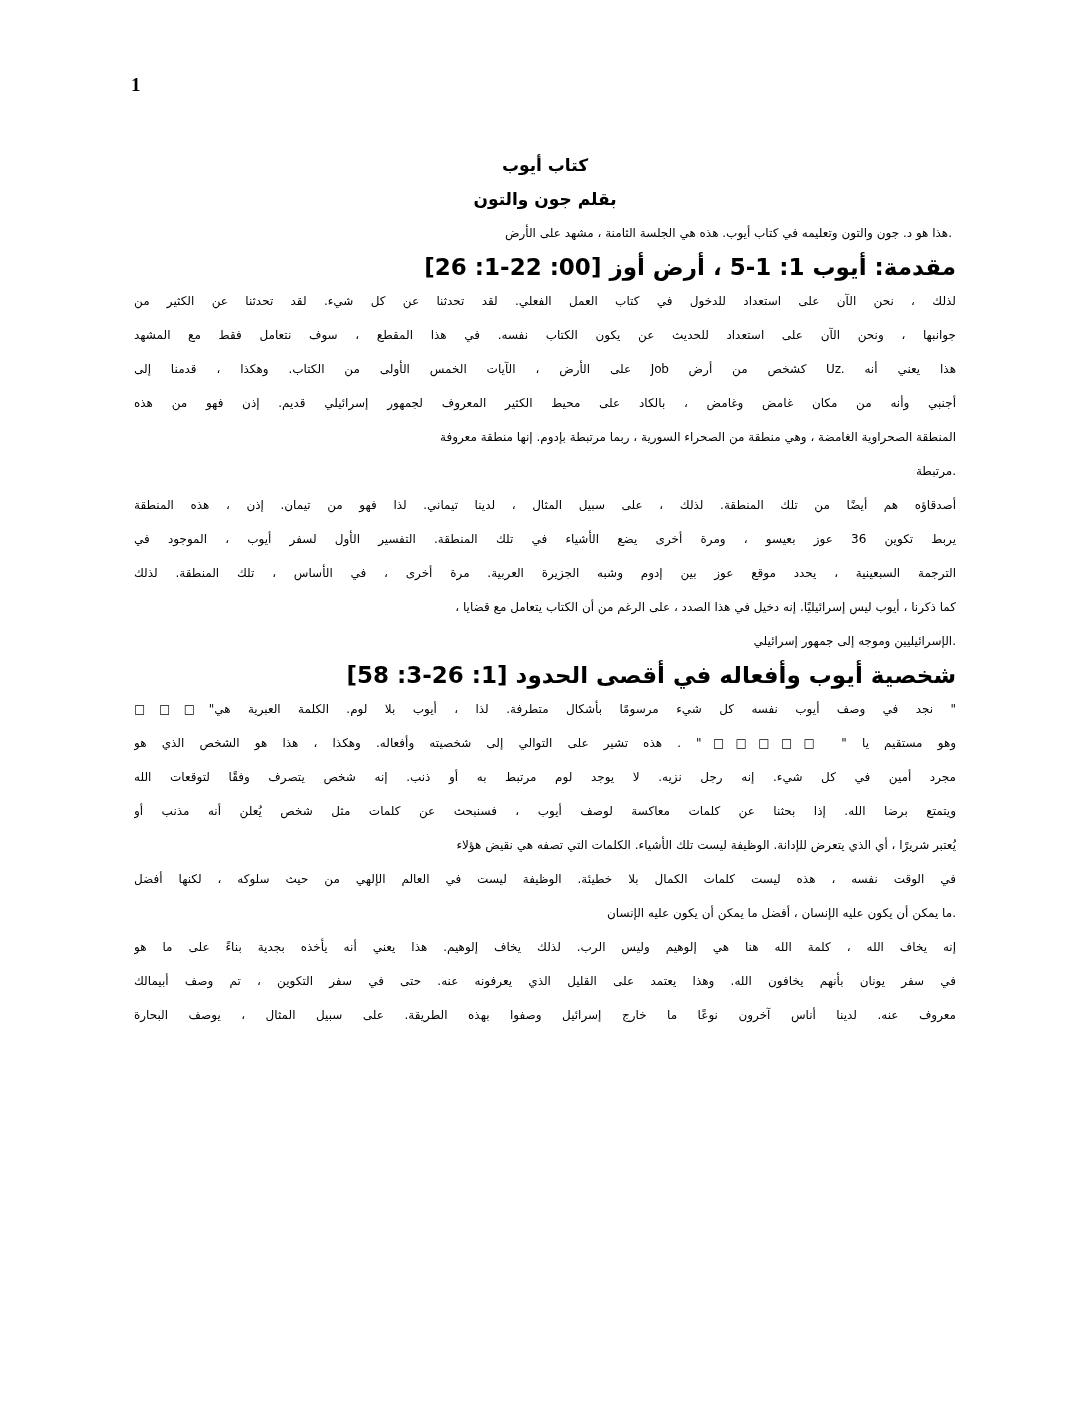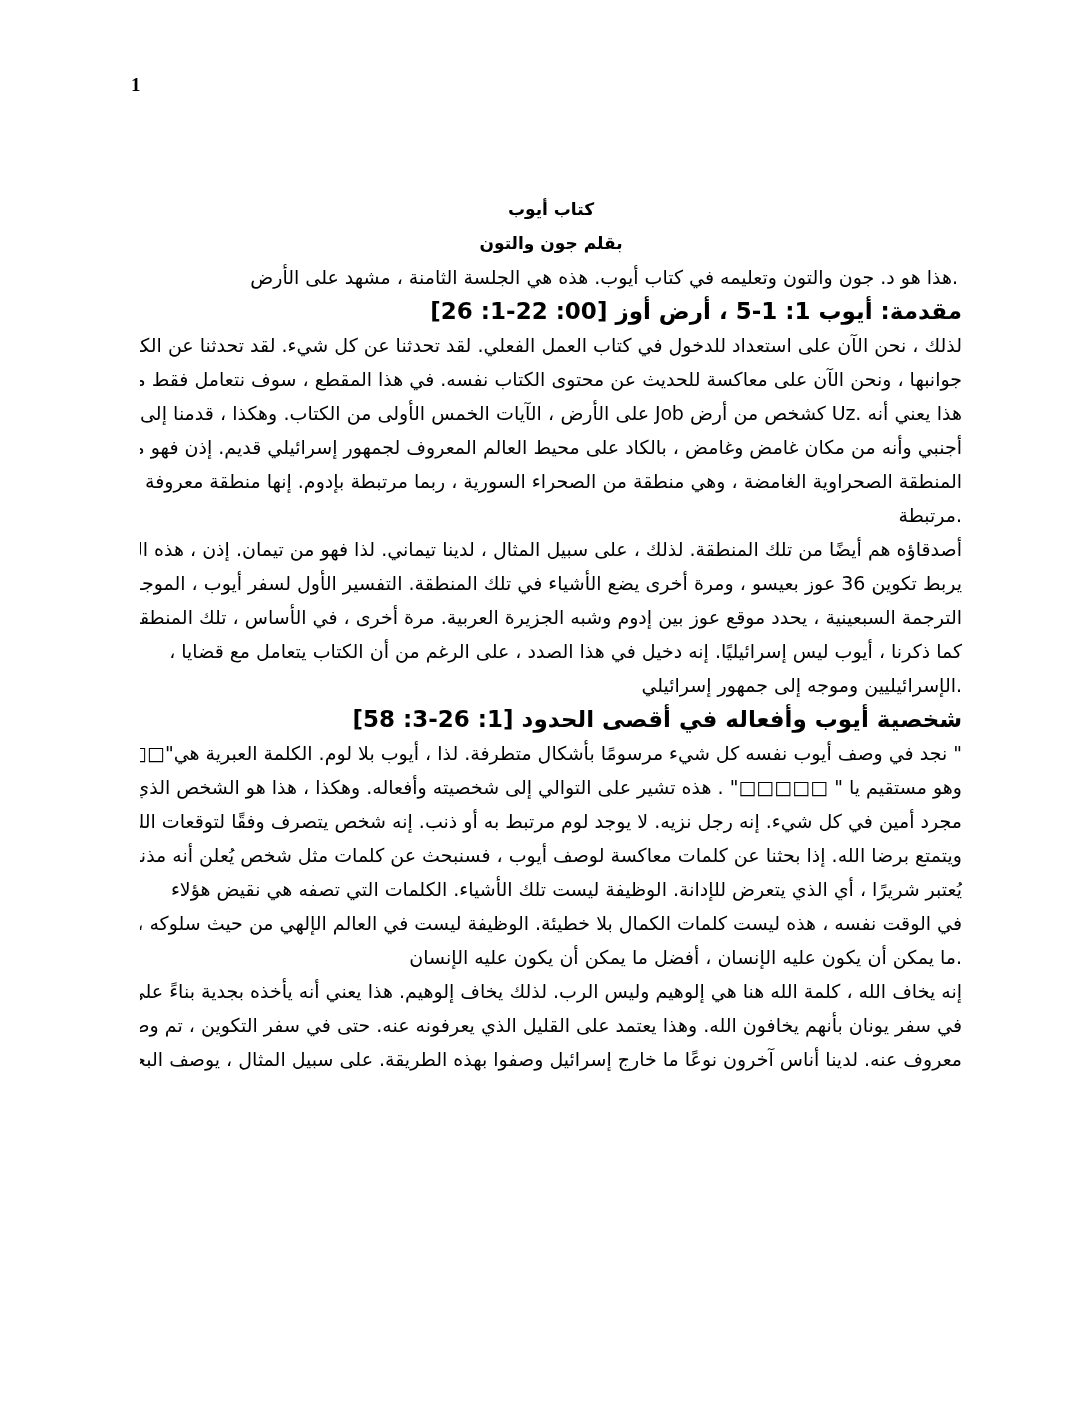--- a/index.html
+++ b/index.html
@@ -7,29 +7,29 @@
       width: 1088px; height: 1408px; position: relative; overflow: hidden;
       font-family: "DejaVu Sans", "Liberation Sans", sans-serif;
       color: #000000;
     }
     .page-number {
       position: absolute; left: 131px; top: 74px;
       font-family: "Liberation Serif", "DejaVu Serif", serif;
       font-weight: bold; font-size: 19px;
     }
     .content {
-      position: absolute; left: 140px; top: 148px; width: 822px;
-      direction: rtl; text-align: right; margin-top: 44px;
+      position: absolute; left: 134px; top: 148px; width: 822px;
+      direction: rtl; text-align: right;
     }
     .title {
       text-align: center; font-weight: bold; font-size: 17px;
       height: 34px; line-height: 34px; margin: 0;
     }
     .line {
-      font-size: 19px; height: 34px; line-height: 34px;
+      font-size: 12px; height: 34px; line-height: 34px;
       white-space: nowrap; overflow: hidden; margin: 0;
       letter-spacing: -0.2px;
     }
     .line.justify { text-align: justify; text-align-last: justify; }
     .line.intro { padding-right: 4px; }
     .heading {
       font-weight: bold; font-size: 23px; height: 34px; line-height: 34px;
       white-space: nowrap; margin: 0;
     }
   </style>
@@ -42,23 +42,23 @@
   <h1 class="title">كتاب أيوب</h1>
   <h3 class="title">بقلم جون والتون</h3>
 
   <p class="line intro">.هذا هو د. جون والتون وتعليمه في كتاب أيوب. هذه هي الجلسة الثامنة ، مشهد على الأرض</p>
 
   <div>
     <h4 class="heading">مقدمة: أيوب 1: 1-5 ، أرض أوز [00: 22-1: 26]</h4>
 
     <div>
       <p class="line justify">لذلك ، نحن الآن على استعداد للدخول في كتاب العمل الفعلي. لقد تحدثنا عن كل شيء. لقد تحدثنا عن الكثير من</p>
-      <p class="line justify">جوانبها ، ونحن الآن على معاكسة للحديث عن محتوى الكتاب نفسه. في هذا المقطع ، سوف نتعامل فقط مع المشهد</p>
+      <p class="line justify">جوانبها ، ونحن الآن على استعداد للحديث عن يكون الكتاب نفسه. في هذا المقطع ، سوف نتعامل فقط مع المشهد</p>
       <p class="line justify">هذا يعني أنه .Uz كشخص من أرض Job على الأرض ، الآيات الخمس الأولى من الكتاب. وهكذا ، قدمنا إلى</p>
-      <p class="line justify">أجنبي وأنه من مكان غامض وغامض ، بالكاد على محيط العالم المعروف لجمهور إسرائيلي قديم. إذن فهو من هذه</p>
+      <p class="line justify">أجنبي وأنه من مكان غامض وغامض ، بالكاد على محيط الكثير المعروف لجمهور إسرائيلي قديم. إذن فهو من هذه</p>
       <p class="line">المنطقة الصحراوية الغامضة ، وهي منطقة من الصحراء السورية ، ربما مرتبطة بإدوم. إنها منطقة معروفة</p>
       <p class="line">.مرتبطة</p>
     </div>
 
     <div>
       <p class="line justify">أصدقاؤه هم أيضًا من تلك المنطقة. لذلك ، على سبيل المثال ، لدينا تيماني. لذا فهو من تيمان. إذن ، هذه المنطقة</p>
     </div>
 
     <div>
       <p class="line justify">يربط تكوين 36 عوز بعيسو ، ومرة أخرى يضع الأشياء في تلك المنطقة. التفسير الأول لسفر أيوب ، الموجود في</p>

